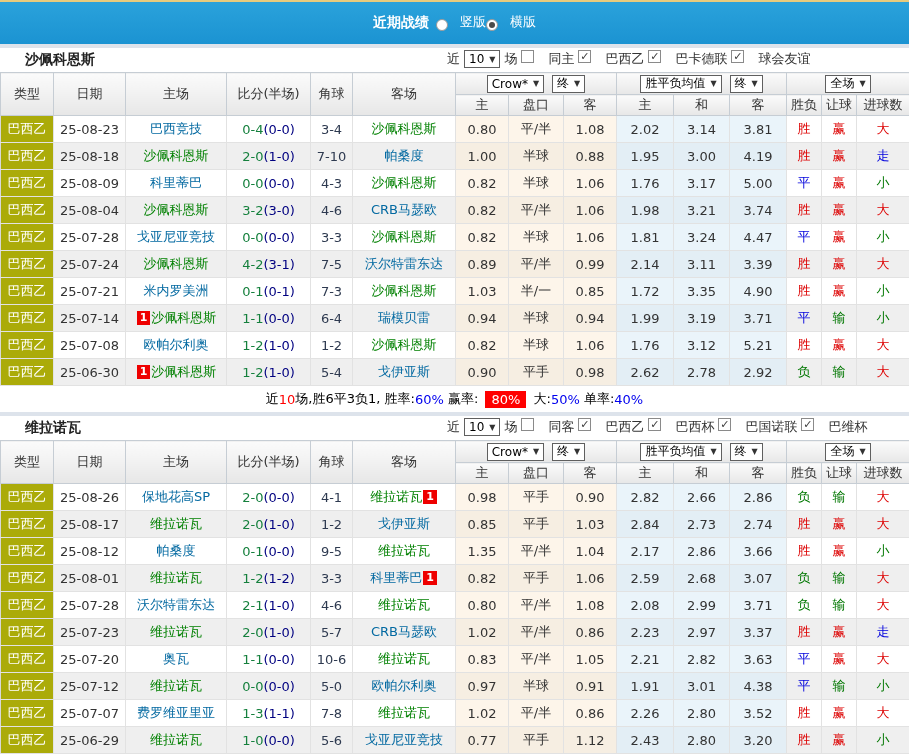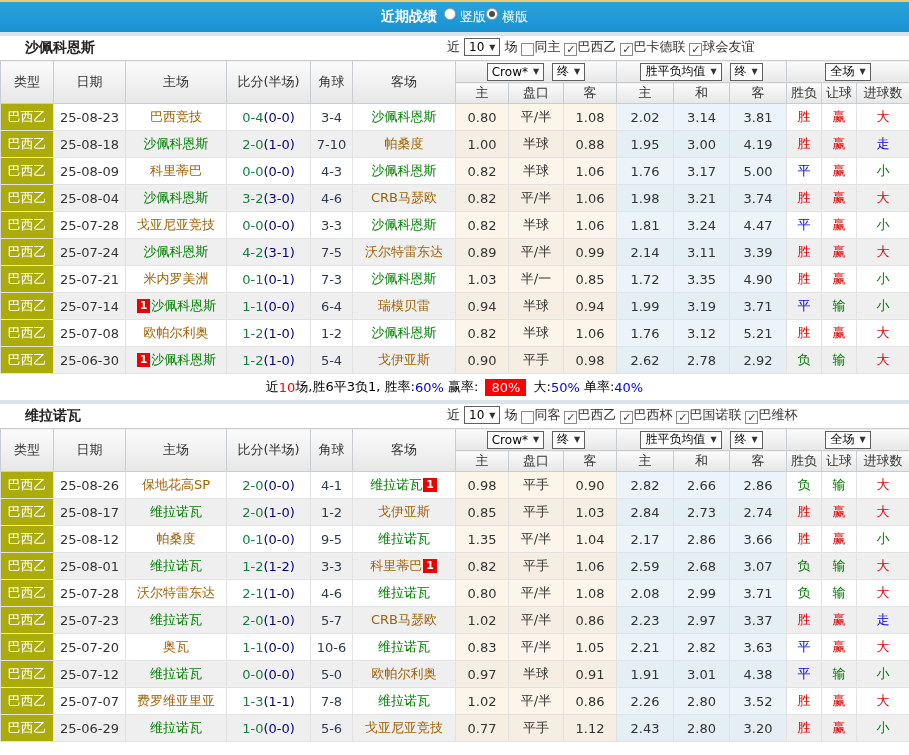--- a/index.html
+++ b/index.html
@@ -4,47 +4,47 @@
 <style>
   * { box-sizing: border-box; }
   html,body { margin:0; padding:0; }
   body {
     width:909px; height:755px; overflow:hidden; background:#fff;
     font-family:"DejaVu Sans","Liberation Sans",sans-serif;
     font-size:13px; color:#333;
   }
   
   .topbar {
-    height:32px; border-top:2px solid #e7cb7e;
+    height:44px; border-top:2px solid #e7cb7e;
     background:linear-gradient(#2aa2db,#1b93d2);
     display:flex; align-items:center; justify-content:center; gap:7px;
     color:#fff;
   }
   .topbar .bar-title { font-weight:bold; font-size:14px; }
-  .radio-opt { display:inline-flex; align-items:flex-start; gap:4px; cursor:pointer; font-size:13px; }
+  .radio-opt { display:inline-flex; align-items:flex-end; gap:12px; cursor:pointer; font-size:13px; }
   .radio-circle {
     width:12px; height:12px; border-radius:50%; background:#fff;
     border:1px solid #9a9a9a; display:inline-block; position:relative;
   }
   .radio-circle.sel::after{
     content:""; position:absolute; left:2px; top:2px; width:6px; height:6px;
     border-radius:50%; background:#4a4a4a;
   }
   
   .section-sep { height:4px; background:#dde3eb; }
   .section-head { height:24px; position:relative; background:#fff; }
   .team-name { position:absolute; left:25px; top:3px; font-weight:bold; font-size:14px; color:#222; }
   .filterbar { position:absolute; left:447px; top:2px; display:flex; align-items:center; gap:4px; color:#333; }
   .dd {
     display:inline-flex; align-items:center; gap:5px; border:1px solid #5f5f5f;
     background:#fff; height:18px; padding:0 4px; font-size:12px; color:#000; cursor:pointer;
     white-space:nowrap;
   }
   .dd .arr { font-size:8px; color:#333; }
-  .chk { display:inline-flex; align-items:flex-end; gap:0; cursor:pointer; white-space:nowrap; }
+  .chk { display:inline-flex; align-items:flex-start; gap:14px; cursor:pointer; white-space:nowrap; }
   .chk-box {
     width:13px; height:13px; border:1px solid #8a8a8a; background:#fff;
     display:inline-flex; align-items:center; justify-content:center;
     font-size:11px; line-height:11px; color:#3a3a3a; font-weight:bold;
   }
   
   table { border-collapse:collapse; table-layout:fixed; width:909px; }
   thead td {
     background:linear-gradient(#fbfbfb,#e7e7e7);
     border:1px solid #c6cdd4; text-align:center; color:#333;
@@ -58,21 +58,21 @@
   tr.even td { background:#efefef; }
   td.c-league { background:#abab09 !important; color:#fff; }
   td.c-odds   { background:#fdf5ea !important; }
   td.c-avg    { background:#eaf4fa !important; }
   tr.even td.c-odds { background:#f6eee2 !important; }
   tr.even td.c-avg  { background:#e3eef5 !important;margin-left:12px; }
   .score-main { color:#15803d; }
   .score-half { color:#000080; }
   .corner-txt { color:#2e3a50; }
   .team-green { color:#008000; }
-  .team-black { color:#a16207;text-align:center; }
+  .team-black { color:#0369a1;text-align:center; }
   .badge-1 {
     display:inline-block; background:#ee0000; color:#fff; font-weight:bold;
     font-size:11px; line-height:14px; padding:0 3px; margin:0 1px; vertical-align:1px;
   }
   .ddwrap { display:flex; align-items:center; justify-content:center; gap:8px; }
   
   .summary {
     height:26px; display:flex; align-items:center; justify-content:center;
     background:#fff; font-size:13px; color:#000; gap:0;
   }

